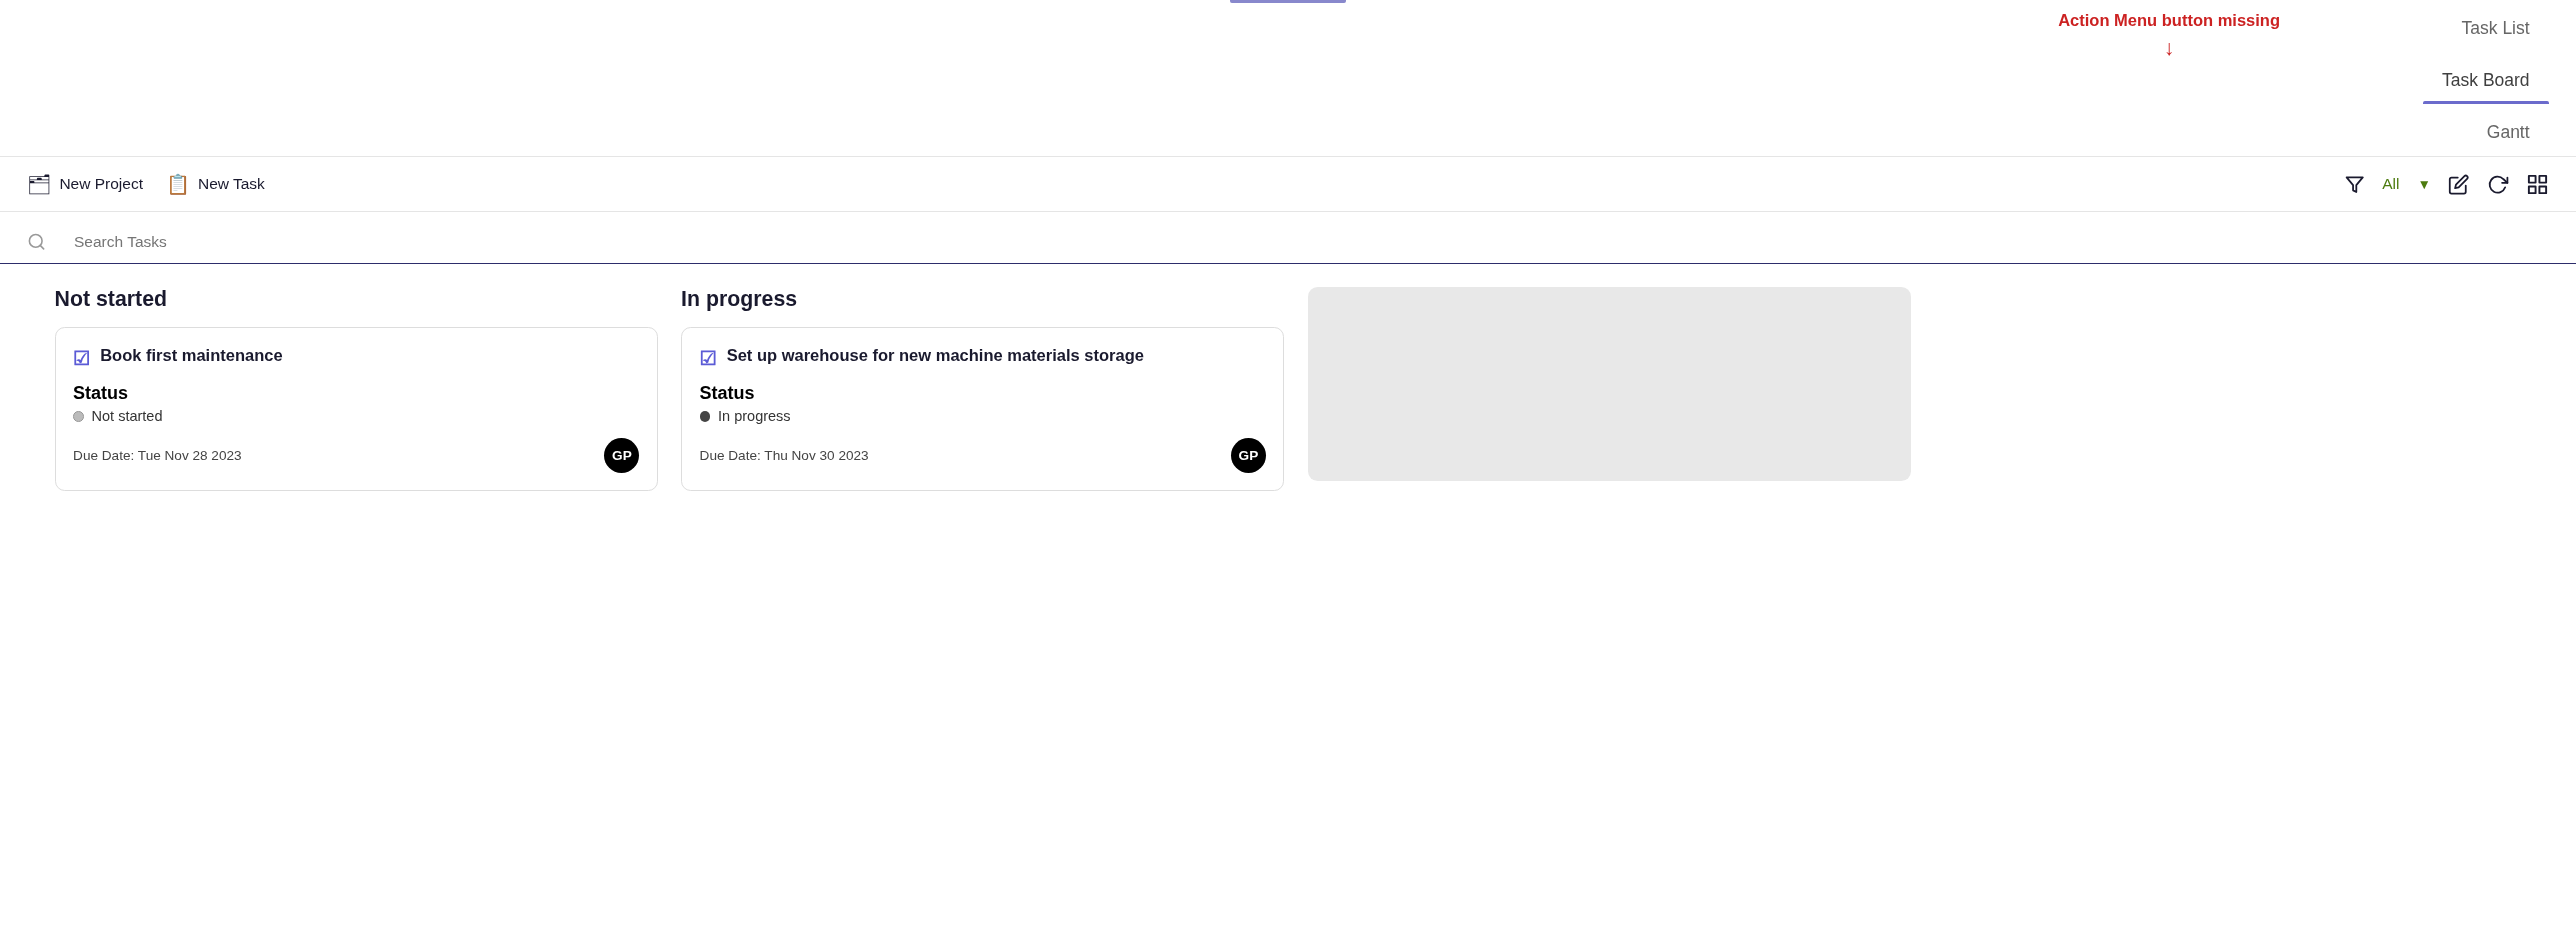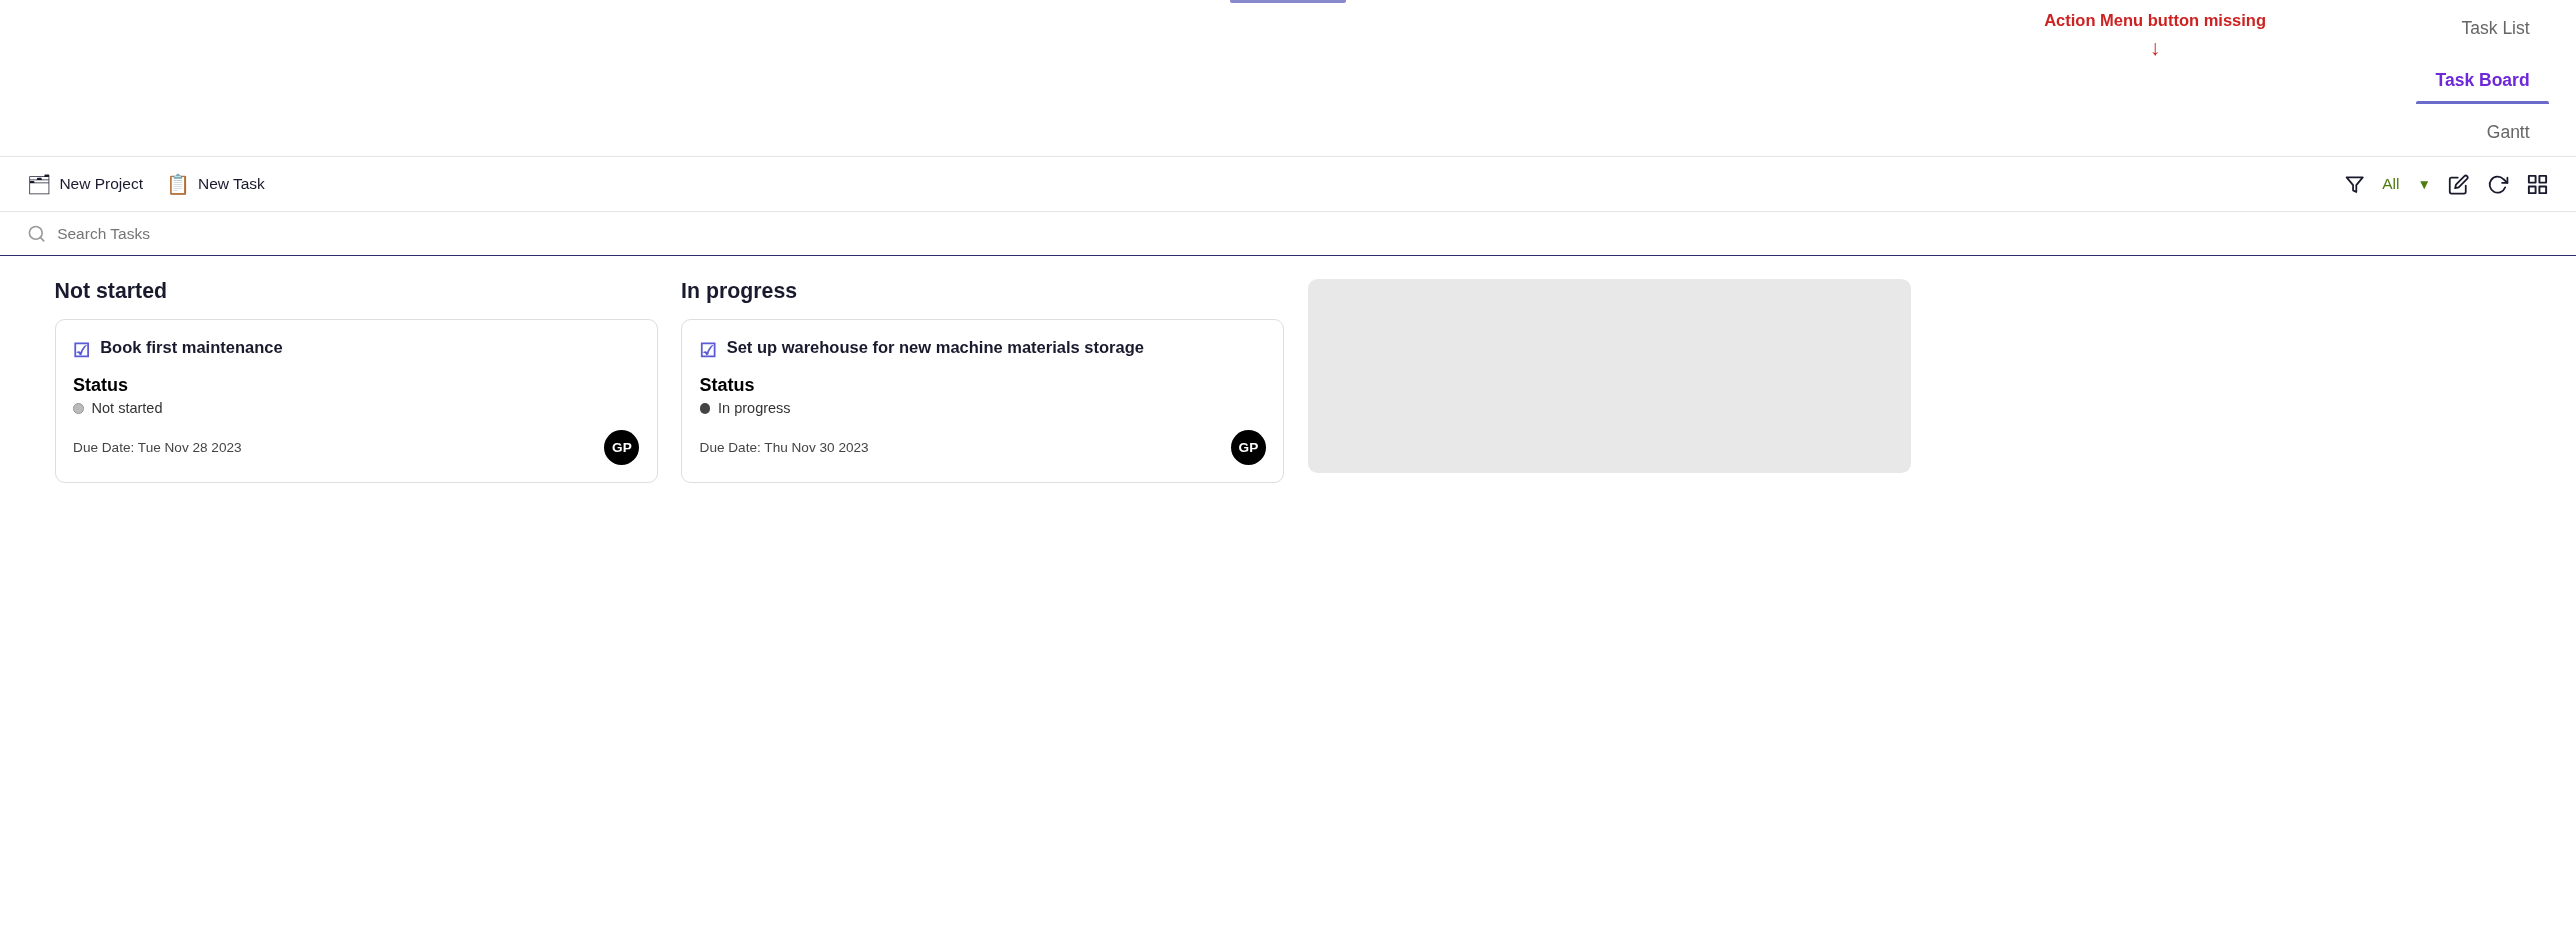--- a/index.html
+++ b/index.html
@@ -15,22 +15,22 @@
       flex-direction: column;
     }
     .nav-tab {
       padding: 17.5px 19.4px 13.6px;
       font-size: 17.5px;
       color: #666;
       cursor: pointer;
       position: relative;
     }
     .nav-tab.active {
-      color: #6d28d9;
-      font-weight: 700;
+      color: #404040;
+      font-weight: 400;
     }
     .nav-tab.active::after {
       content: '';
       position: absolute;
       bottom: 0;
       left: 0;
       right: 0;
       height: 2.9px;
       background: #6b6bcc;
       border-radius: 1.9px 1.9px 0 0;
@@ -99,21 +99,22 @@
       border: none;
       outline: none;
       font-size: 15.5px;
       color: #999;
       font-family: inherit;
       width: 100%;
     }
     .search-wrapper {
       display: flex;
       align-items: center;
-      gap: 11px;
+      gap: 28px;
+      margin-top: 8px;
     }
 
     
     .board {
       display: grid;
       grid-template-columns: repeat(4, 1fr);
       gap: 0;
       padding: 23px 27px;
       align-items: start;
       margin-left: 16px;
@@ -198,21 +199,21 @@
     
     .empty-col {
       background: #e8e8e8;
       border-radius: 9.7px;
       height: 194px;
     }
 
     
     .annotation {
       position: absolute;
-      right: 310px;
+      right: 296px;
       top: 9.7px;
       color: #cc2222;
       font-size: 16.5px;
       font-weight: 700;
       text-align: center;
       line-height: 1.3;
       pointer-events: none;
     }
     .annotation-arrow {
       text-align: center;

